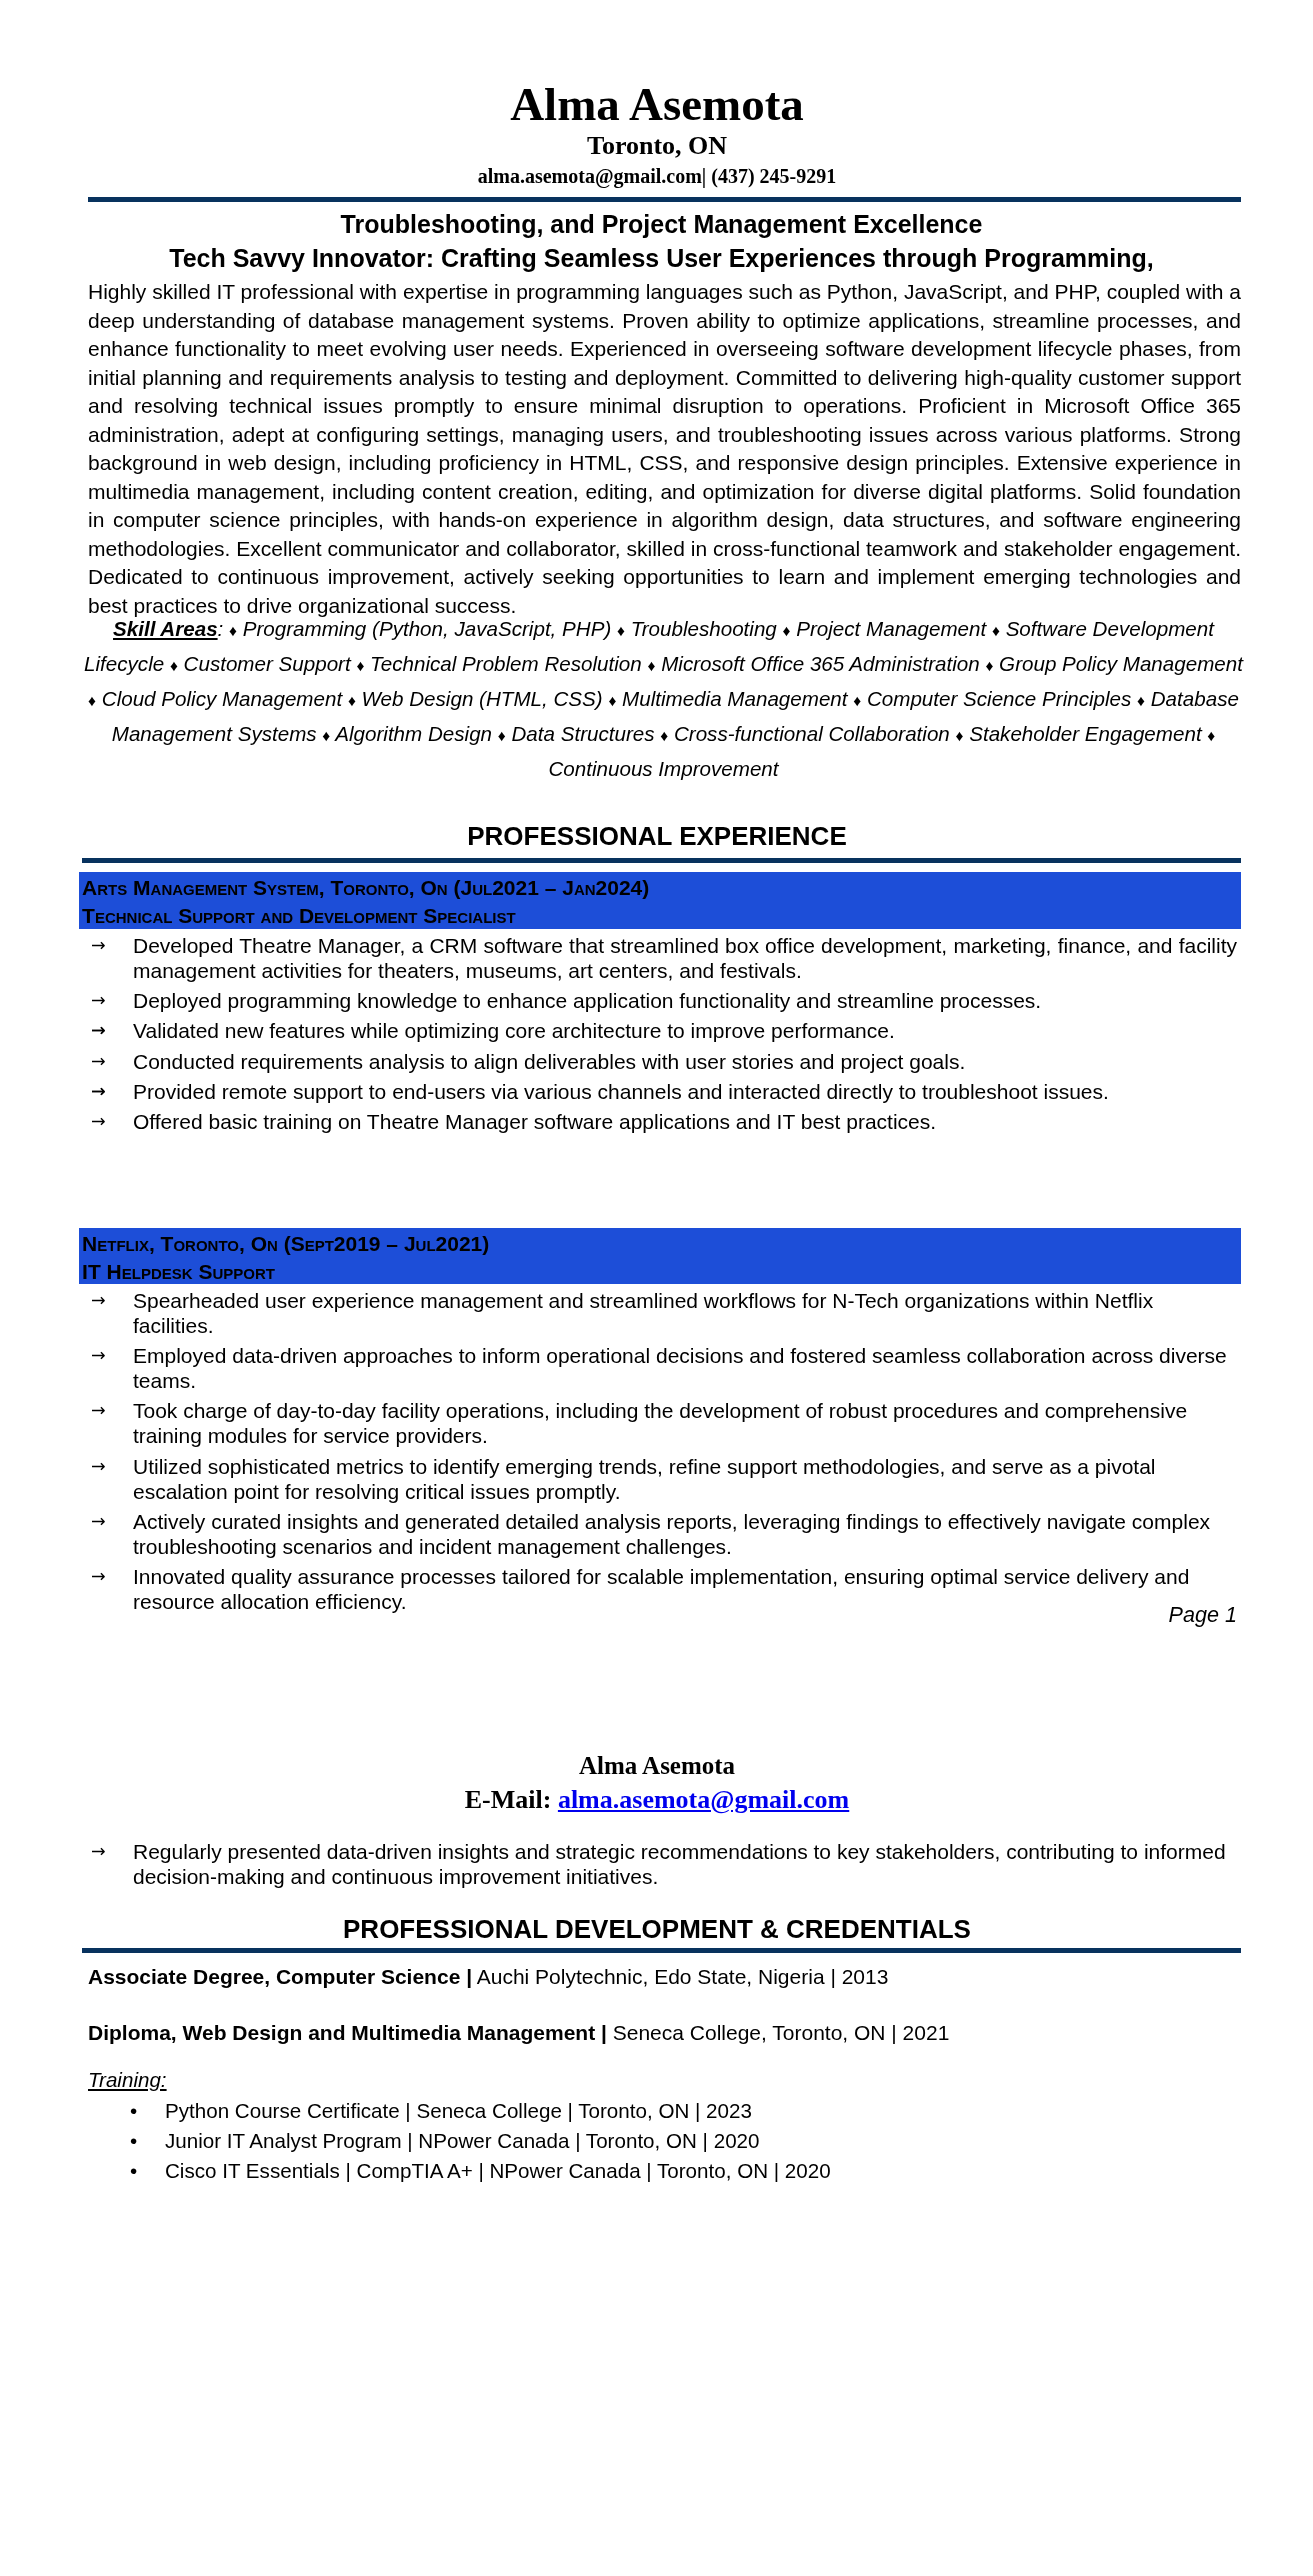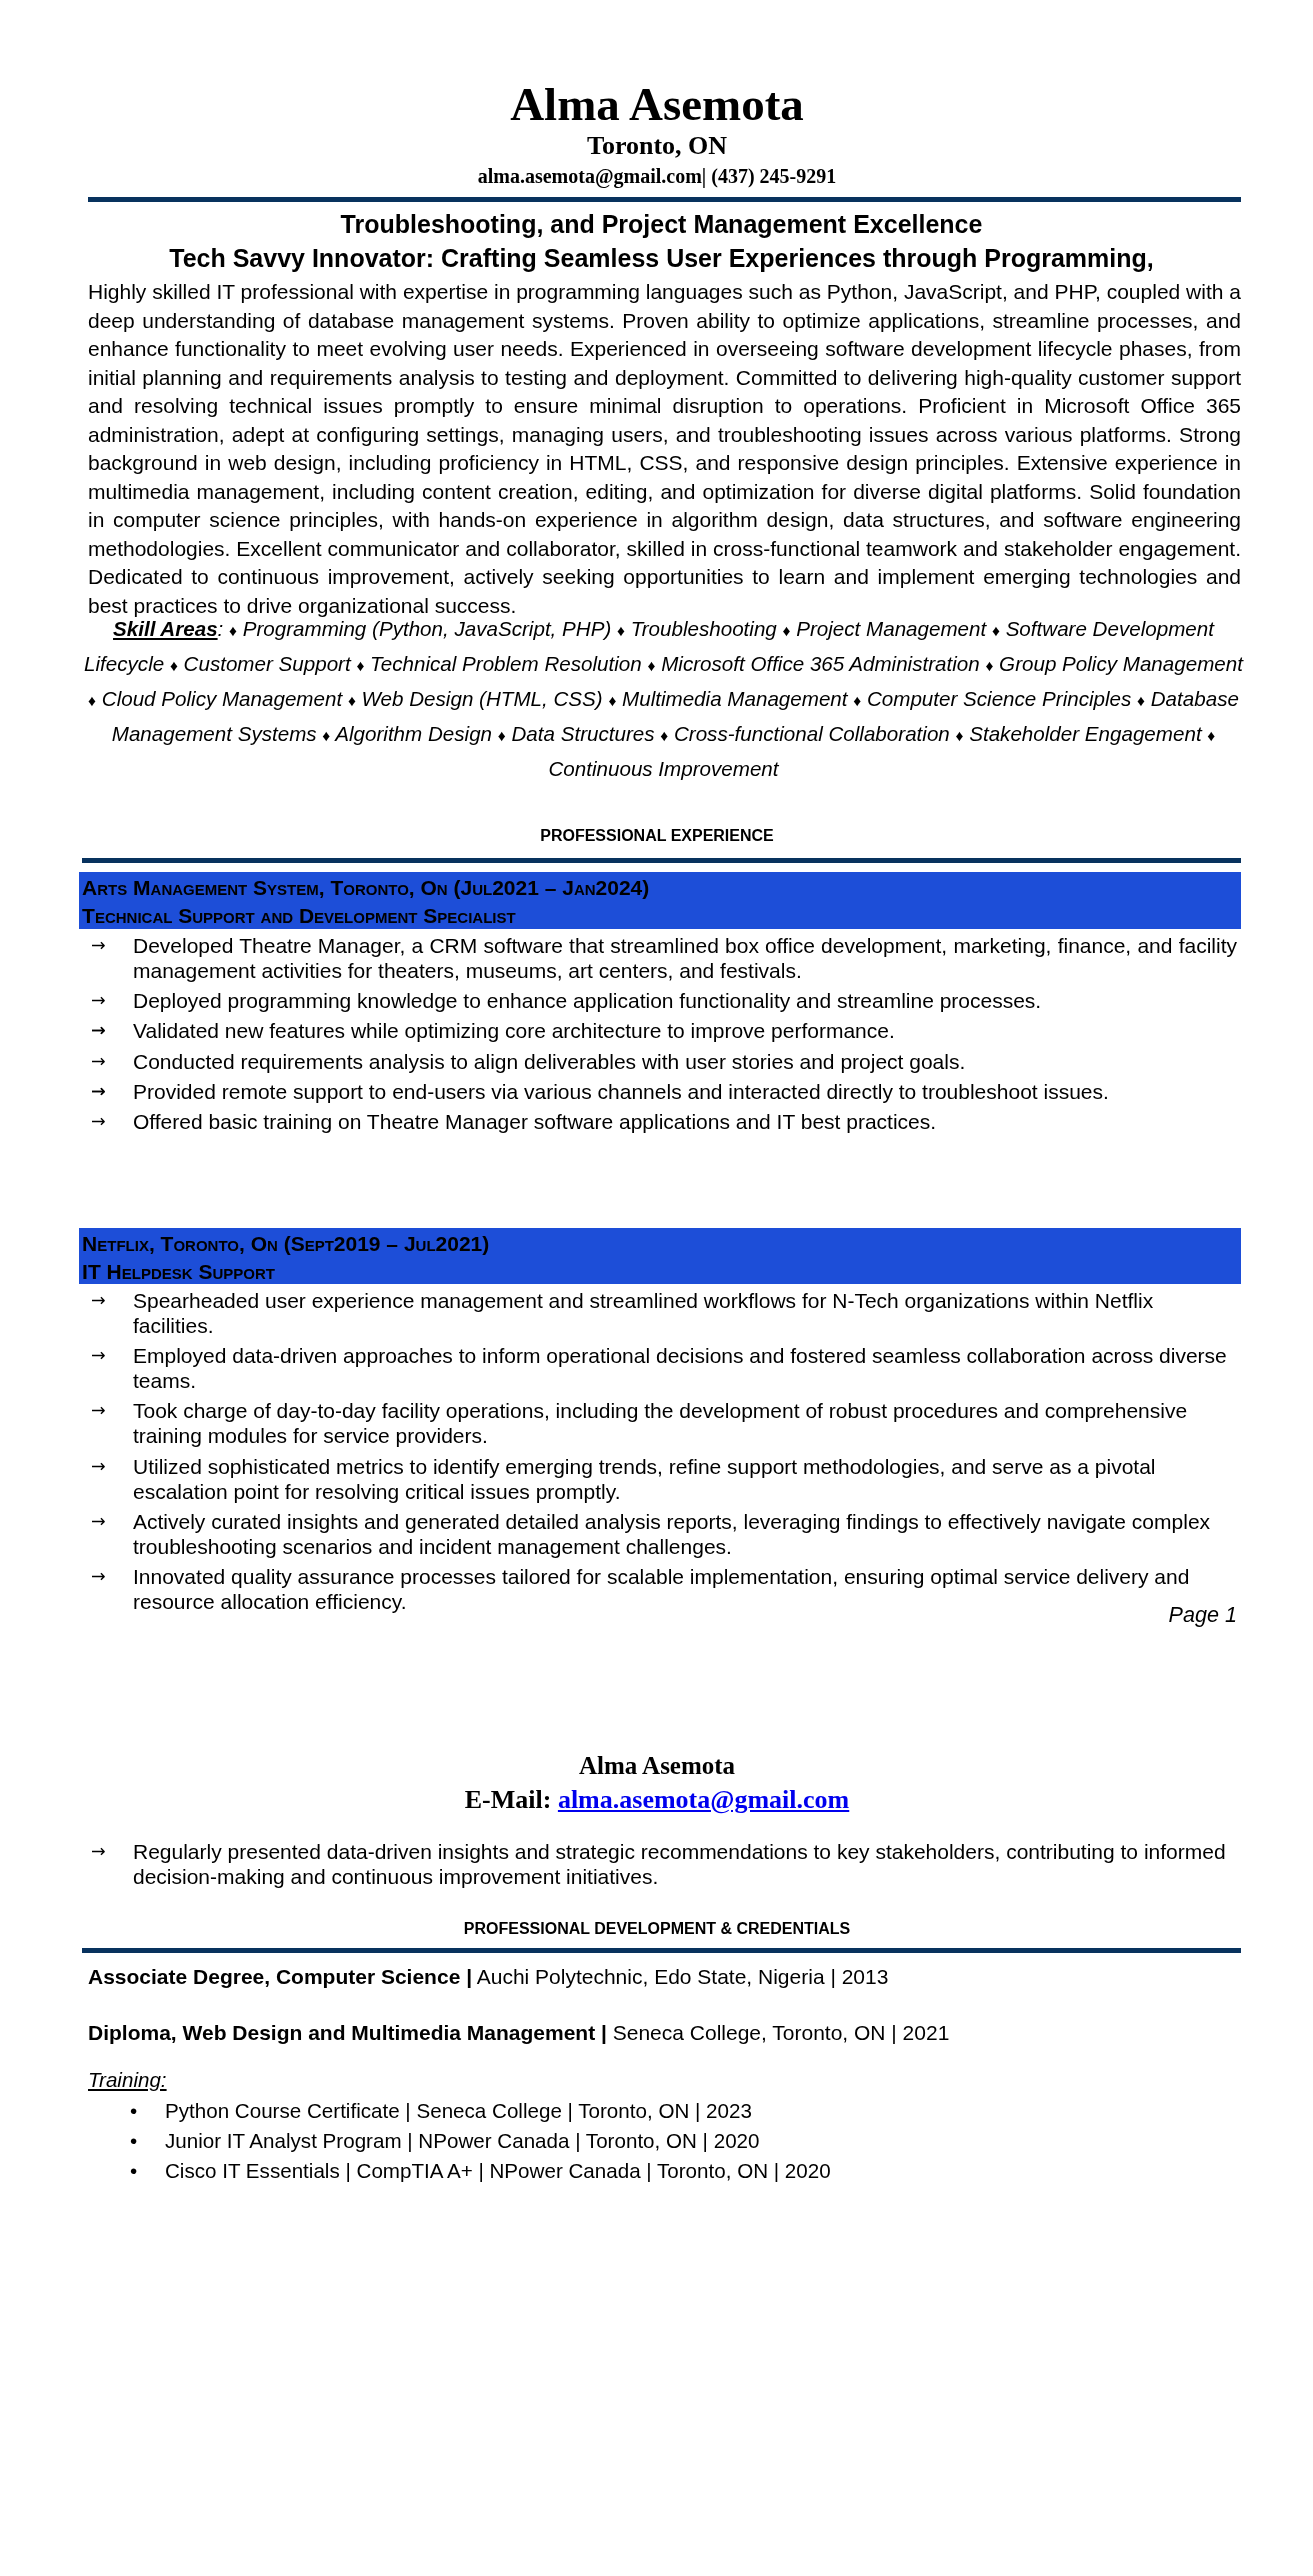--- a/index.html
+++ b/index.html
@@ -19,21 +19,21 @@
 
   .summary { position: absolute; left: 88px; width: 1153px; top: 278px; text-align: justify;
     font-family: "Liberation Sans", sans-serif; font-size: 21px; line-height: 28.5px; margin: 0; }
 
   .skills { position: absolute; left: 82px; width: 1163px; top: 612px; text-align: center;
     font-family: "Liberation Sans", sans-serif; font-style: italic; font-size: 20.6px; line-height: 33px; margin: 0; }
   .skills .lbl { font-weight: bold; text-decoration: underline; }
   .skills .sep { font-style: normal; font-size: 15.5px; }
 
   .sec-title { position: absolute; left: 0; width: 1314px; text-align: center;
-    font-family: "Liberation Sans", sans-serif; font-weight: bold; font-size: 16px; line-height: 26px; }
+    font-family: "Liberation Sans", sans-serif; font-weight: bold; font-size: 26px; line-height: 26px; }
 
   .job-band { position: absolute; left: 79px; width: 1162px; background: #d9d9d9; padding: 2.1px 0 0 3.1px; box-sizing: border-box;
     font-family: "Liberation Sans", sans-serif; font-weight: bold; font-size: 21px; line-height: 28px; font-variant: small-caps; }
   .job-band div { white-space: nowrap; }
 
   .bullets { position: absolute; left: 88px; width: 1149px; margin: 0; padding: 0; list-style: none;
     font-family: "Liberation Sans", sans-serif; font-size: 21px; line-height: 25px; }
   .bullets li { position: relative; padding-left: 45px; margin-bottom: 5.2px; }
   .bullets li.just { text-align: justify; }
   .bullets .arrow { position: absolute; left: 3.1px; top: 0; font-family: "DejaVu Sans", sans-serif; font-size: 17.5px; }

